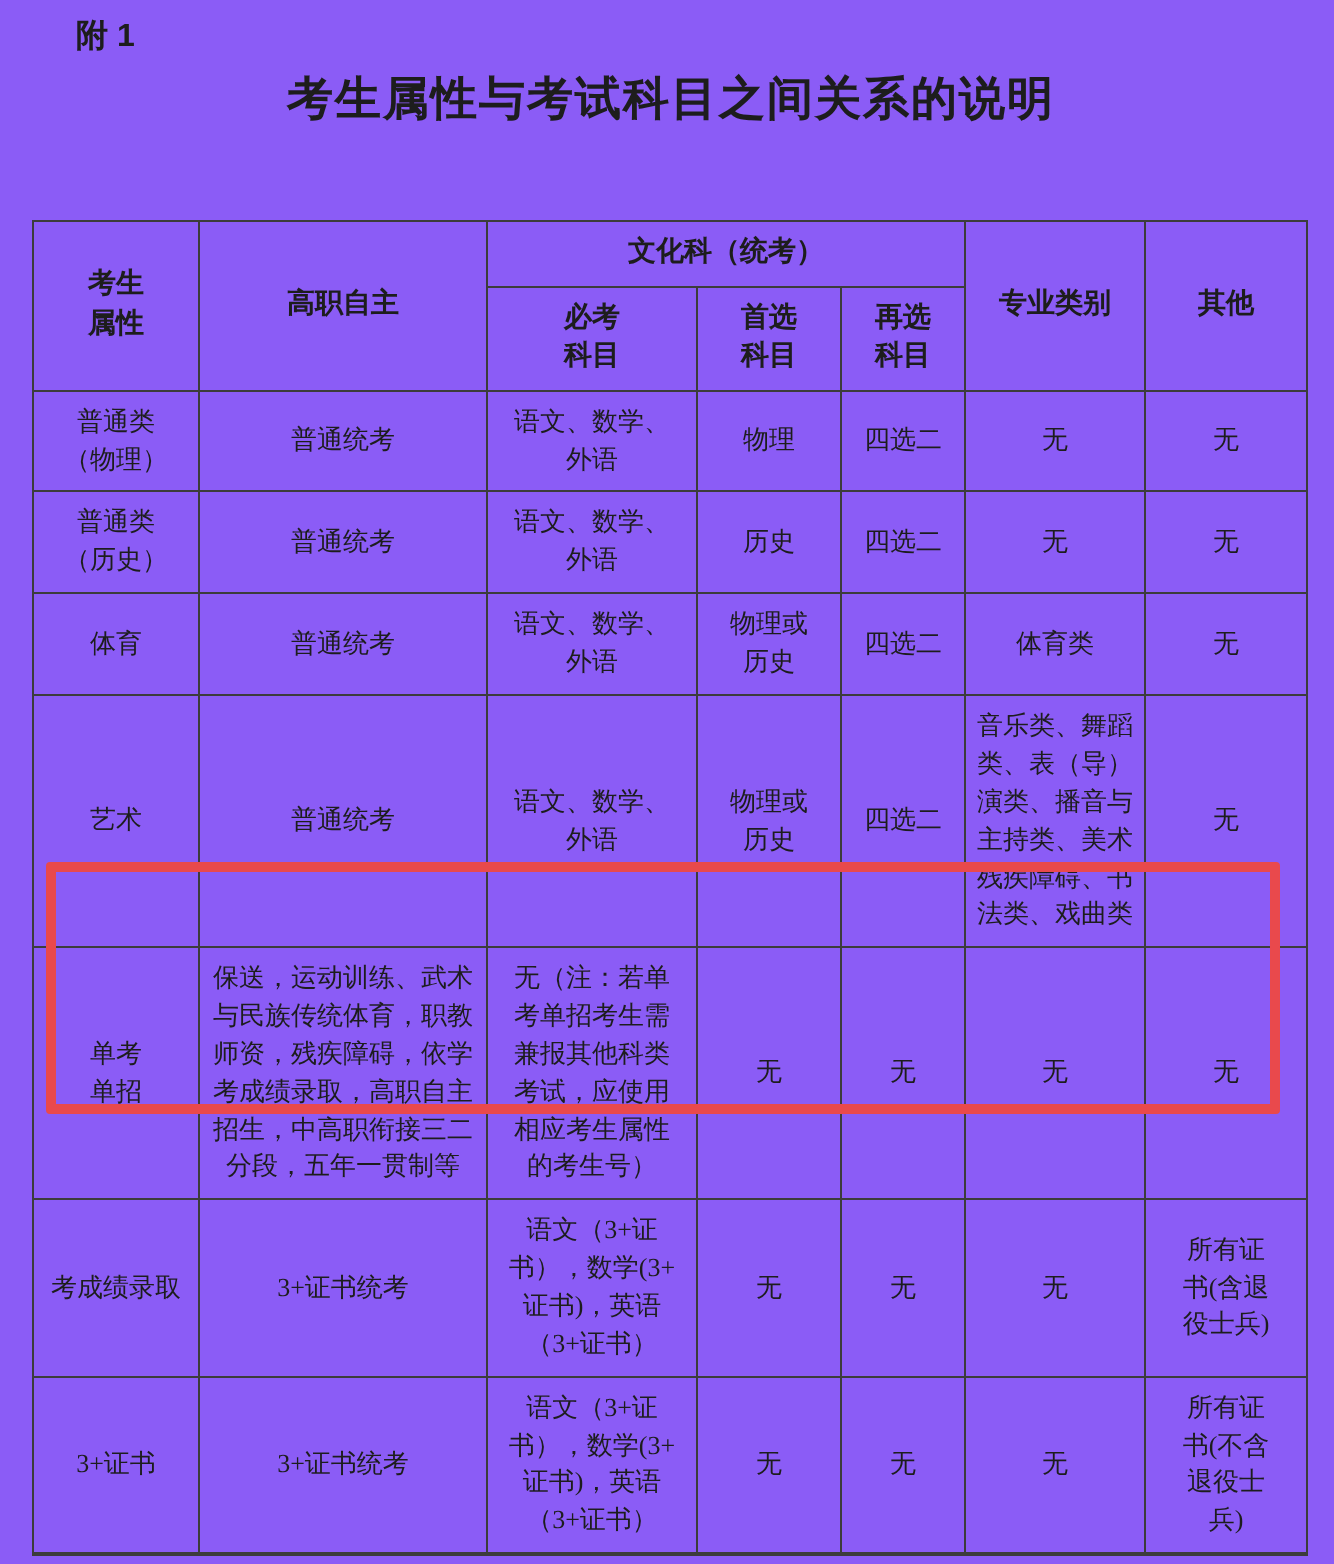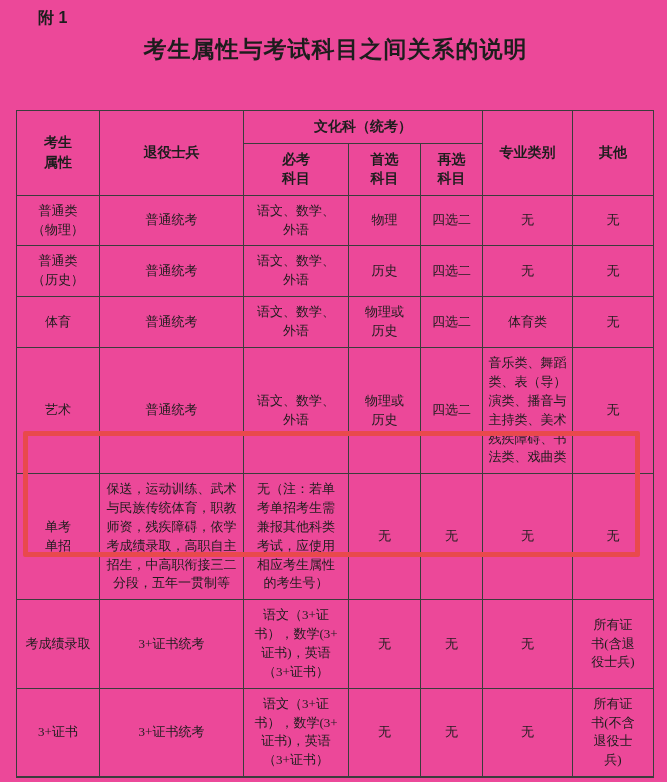--- a/index.html
+++ b/index.html
@@ -1,19 +1,19 @@
 <!DOCTYPE html>
 <html><head>
 <meta charset="utf-8">
 <style>
   html,body{margin:0;padding:0;background:#ffffff;}
   .page{
     position:relative;
     width:667px;height:782px;
-    background:#ec4899;
+    background:#8b5cf6;
     color:#1d1d1d;
     font-family:"Liberation Serif","DejaVu Serif",serif;
     overflow:hidden;
   }
   .attachment{
     position:absolute;left:38px;top:8px;
     font-size:16px;font-weight:700;
     font-family:"Liberation Sans","DejaVu Sans",sans-serif;
   }
   .title{
@@ -84,21 +84,21 @@
       <col style="width:105px">
       <col style="width:72px">
       <col style="width:62px">
       <col style="width:90px">
       <col style="width:81px">
     </colgroup>
     <thead>
       <tr class="hr1">
         <th rowspan="2">考生
 属性</th>
-        <th rowspan="2">退役士兵</th>
+        <th rowspan="2">高职自主</th>
         <th colspan="3">文化科（统考）</th>
         <th rowspan="2">专业类别</th>
         <th rowspan="2">其他</th>
       </tr>
       <tr class="hr2">
         <th>必考
 科目</th>
         <th>首选
 科目</th>
         <th>再选

